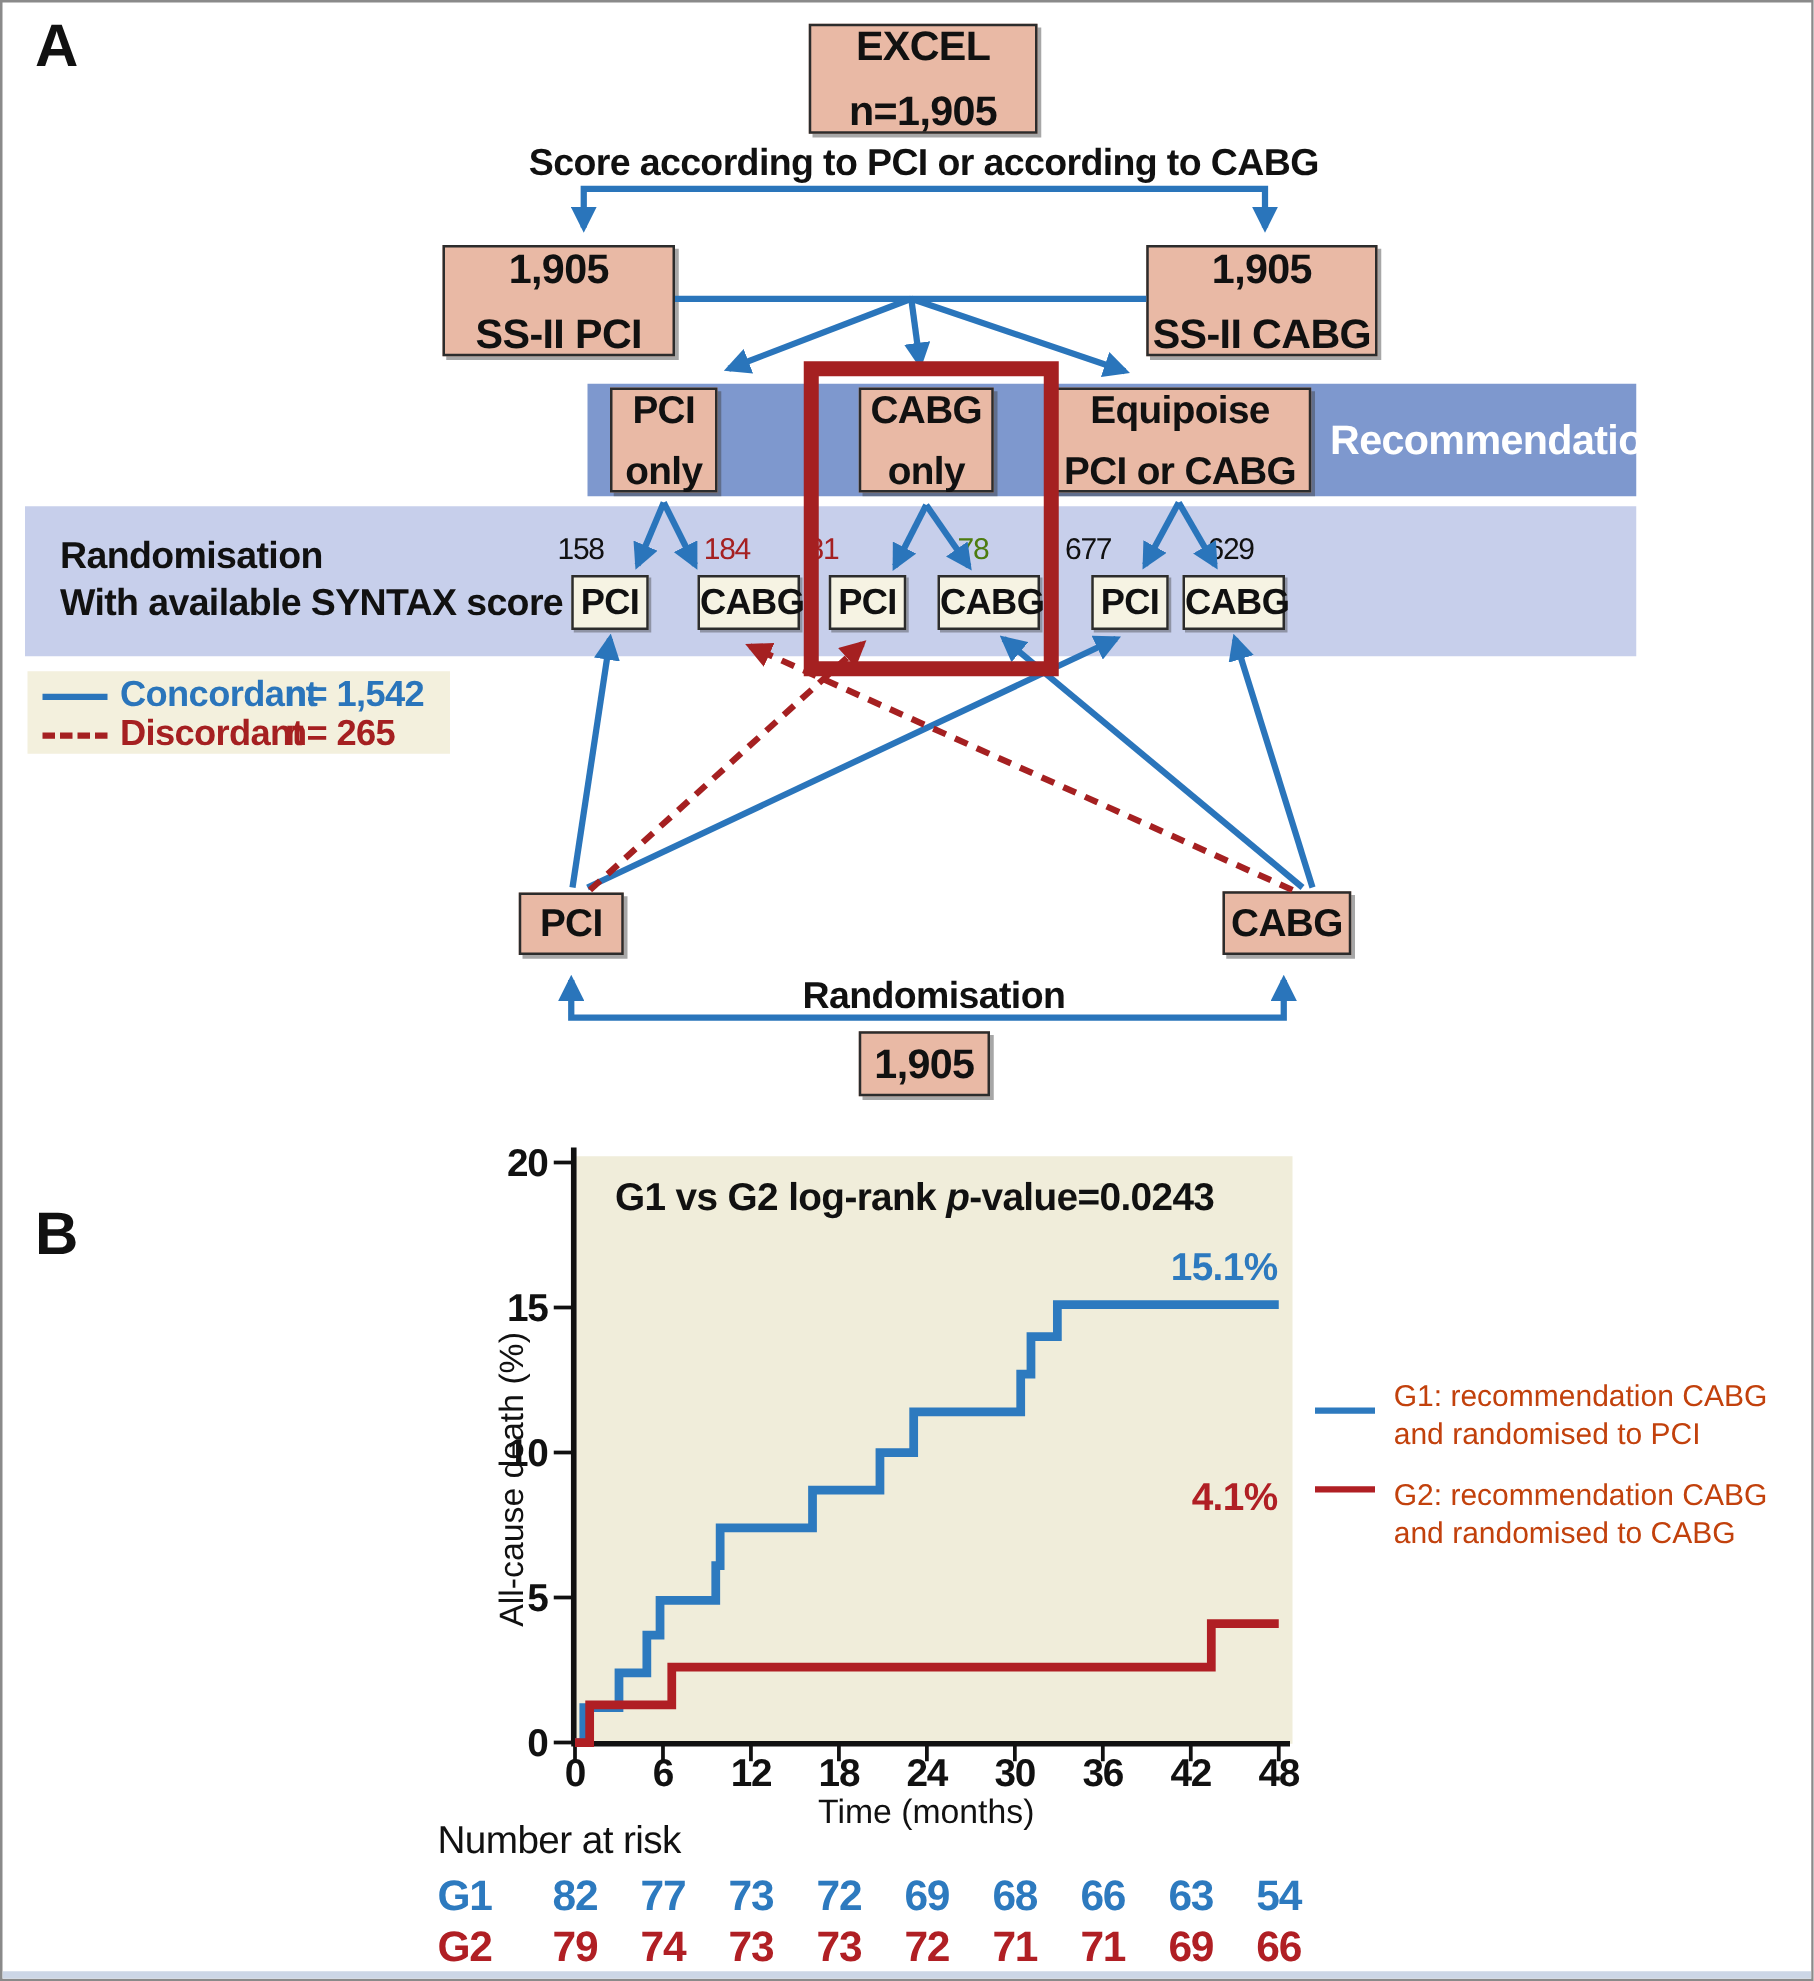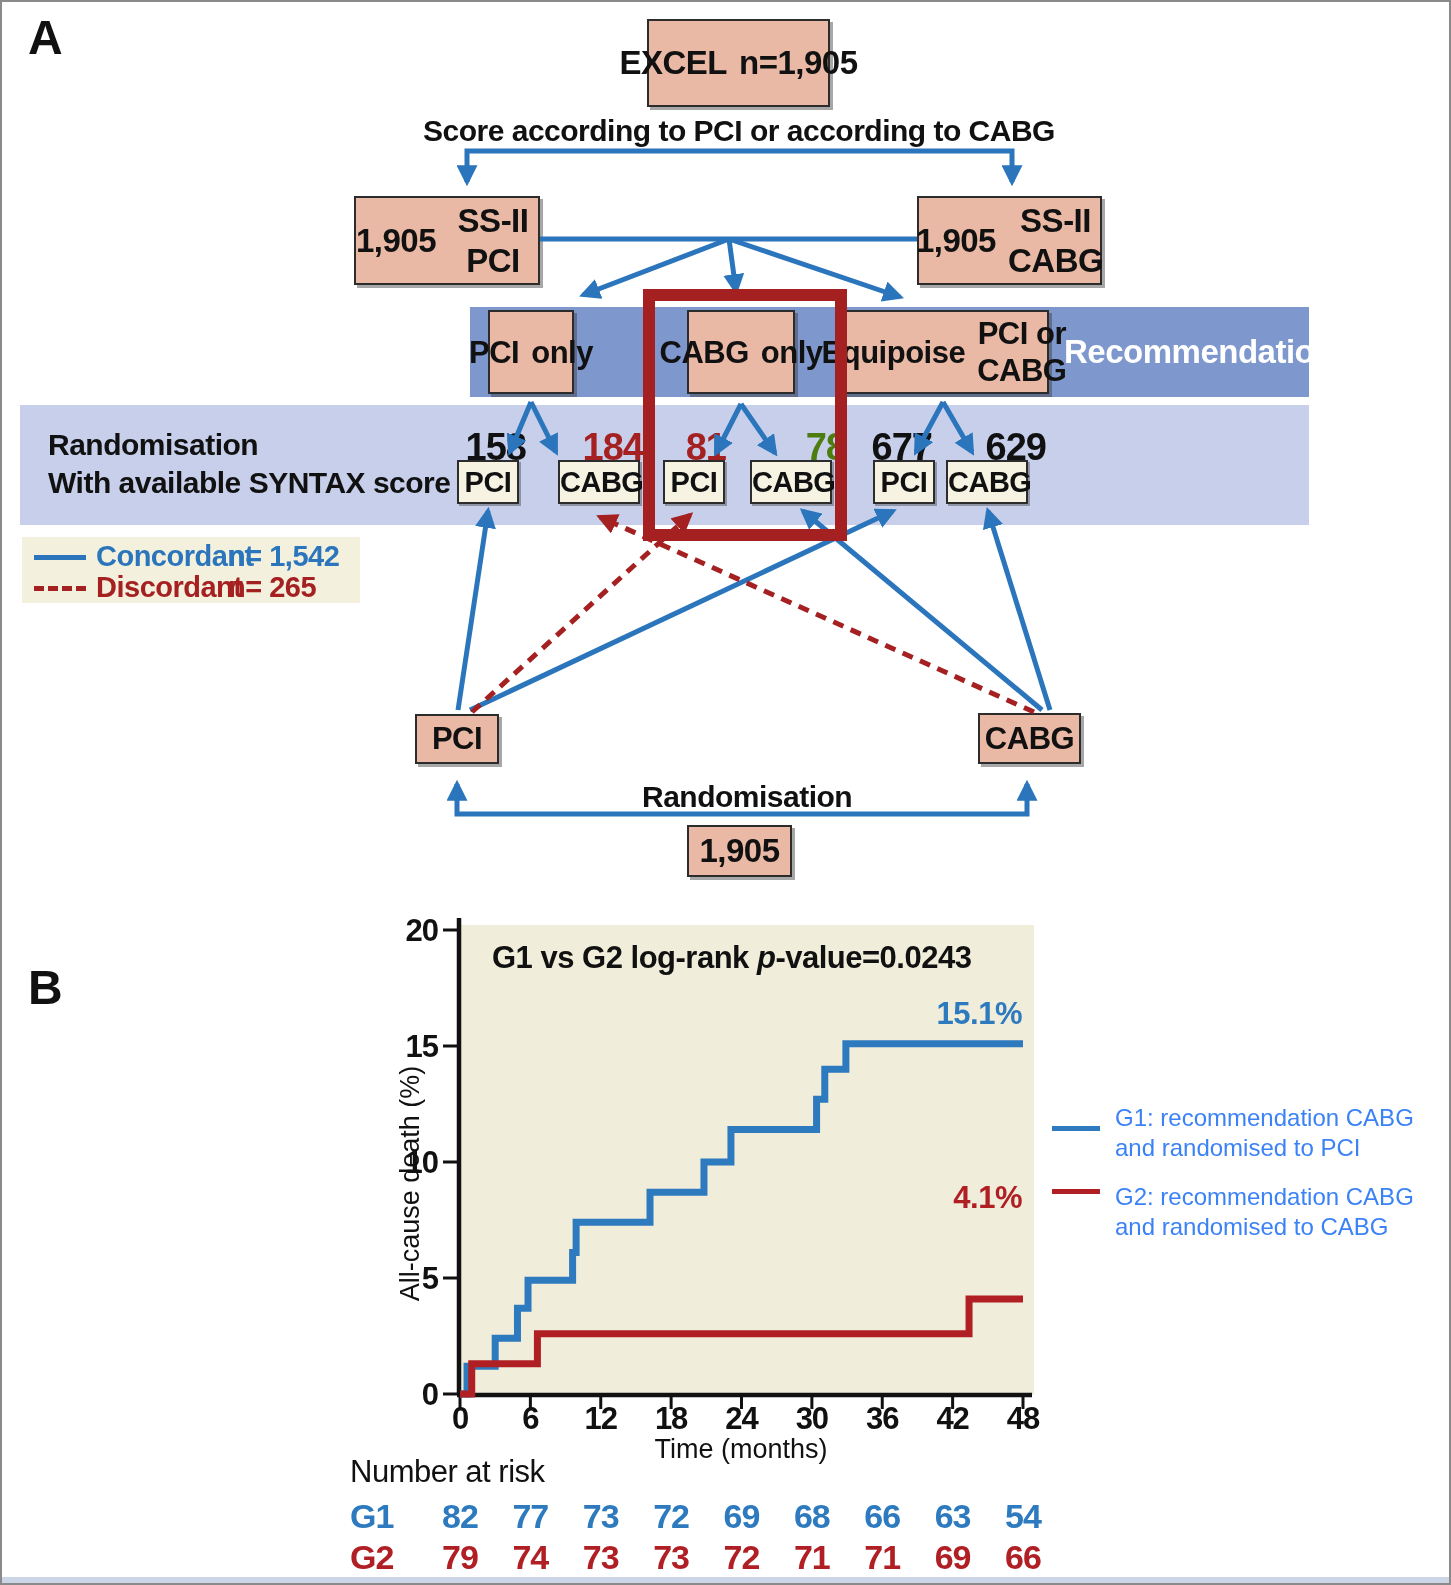--- a/index.html
+++ b/index.html
@@ -4,47 +4,47 @@
 <style>
   html,body{margin:0;padding:0;background:#fff;}
   #fig{position:relative;width:1451px;height:1585px;background:#ffffff;
        border:2px solid #8a8a8a;box-sizing:border-box;overflow:hidden;
        font-family:"Liberation Sans",sans-serif;color:var(--ink);}
   #fig *{box-sizing:border-box;}
   .abs{position:absolute;}
   .panel-label{font-size:48px;font-weight:bold;letter-spacing:-1px;}
   
   .sbox{background:var(--salmon);border:2px solid #2c2c2c;box-shadow:3px 3px 0 rgba(60,60,60,.45);
-        display:flex;flex-direction:row;align-items:center;justify-content:center;
+        display:flex;flex-direction:column;align-items:center;justify-content:center;
         font-weight:bold;text-align:center;letter-spacing:-0.5px;gap:12px;}
   .sbox .l{line-height:40px;font-size:33px;}
   .rec-box .l{line-height:37px;font-size:31px;}
   
   .band-rec{background:var(--band-blue);}
   .band-light{background:var(--band-light);}
   .rec-label{color:#fff;font-size:33px;font-weight:bold;text-align:center;letter-spacing:-0.5px;}
   .band-text{font-size:30px;font-weight:bold;letter-spacing:-0.5px;line-height:38px;}
   
-  .count{width:80px;text-align:right;font-size:38px;font-weight:bold;letter-spacing:-1px;}
+  .count{width:80px;text-align:left;font-size:24px;font-weight:normal;letter-spacing:-1px;}
   .mini{background:var(--cream-box);border:2px solid #2c2c2c;box-shadow:2px 2px 0 rgba(60,60,60,.4);
         height:44px;text-align:center;font-size:29px;font-weight:bold;line-height:40px;letter-spacing:-0.5px;}
   
   .legendA{background:var(--legend-bg);}
   .legA-txt{font-size:29px;font-weight:bold;letter-spacing:-0.5px;}
   .c-blue{color:var(--arrow-blue);}
   .c-red{color:var(--dark-red);}
   .line-sample{width:52px;height:5px;background:var(--arrow-blue);}
   .dash-sample{width:52px;height:0;border-top:5px dashed var(--dark-red);}
   
   .plot-bg{background:var(--plot-bg);}
   .stats{font-size:31px;font-weight:bold;letter-spacing:-0.5px;line-height:39px;}
   .stats i{font-style:italic;}
   .endlab{font-size:31px;font-weight:bold;letter-spacing:-0.5px;text-align:right;}
   .axis-title{font-size:27px;color:#111;}
-  .legB-txt{font-size:24px;line-height:30px;color:#3b82f6;}
+  .legB-txt{font-size:24px;line-height:30px;color:#c2410c;}
   .swatch{width:48px;height:5px;}
   .risk-title{font-size:31px;font-weight:normal;letter-spacing:-0.5px;}
   svg.overlay{position:absolute;left:0;top:0;pointer-events:none;}
   .mblue{fill:var(--arrow-blue);}
   .mred{fill:var(--dark-red);}
   .larrow{stroke:var(--arrow-blue);stroke-width:5;fill:none;}
   .larrow-d{stroke:var(--dark-red);stroke-width:5;fill:none;stroke-dasharray:11 8;}
   .hl-rect{stroke:var(--dark-red);stroke-width:12;fill:none;}
   .axisline{stroke:#111;stroke-width:4.5;fill:none;}
   .tick{stroke:#111;stroke-width:3;}

